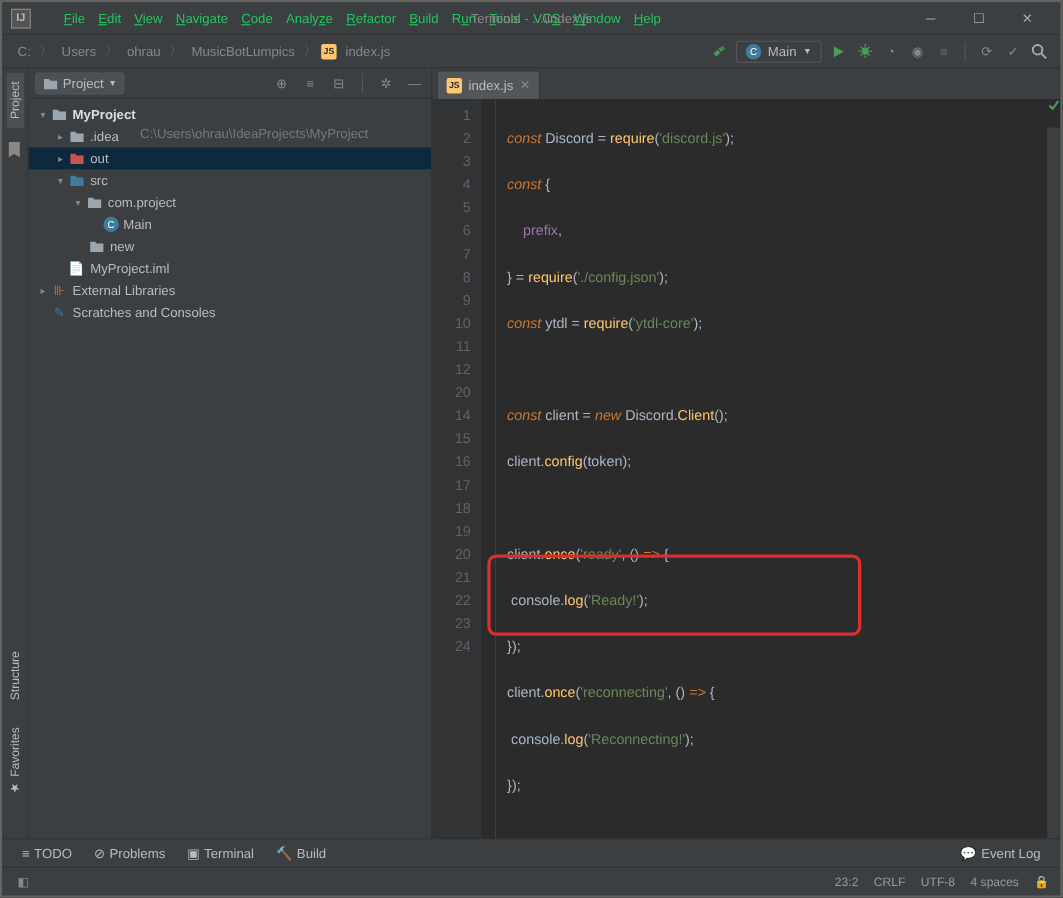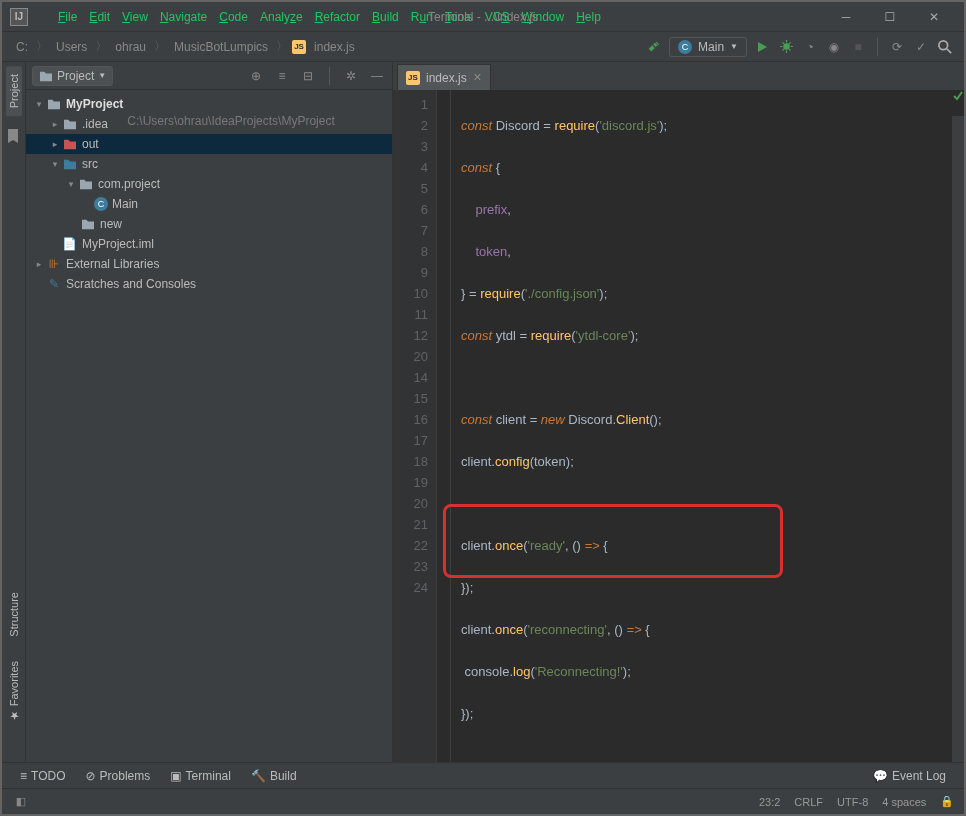--- a/index.html
+++ b/index.html
@@ -283,28 +283,28 @@
           <div>21</div>
           <div>22</div>
           <div>23</div>
           <div>24</div>
       </div>
       <div class="fold-col"></div>
       <div class="code-lines">
 <div><span class="kw">const</span> Discord = <span class="fn">require</span>(<span class="str">'discord.js'</span>);</div>
 <div><span class="kw">const</span> {</div>
 <div>    <span class="id">prefix</span>,</div>
-<div>    <span class="id">token</span>,</div>
 <div>} = <span class="fn">require</span>(<span class="str">'./config.json'</span>);</div>
 <div><span class="kw">const</span> ytdl = <span class="fn">require</span>(<span class="str">'ytdl-core'</span>);</div>
 <div> </div>
 <div><span class="kw">const</span> client = <span class="kw">new</span> Discord.<span class="fn">Client</span>();</div>
 <div>client.<span class="fn">config</span>(token);</div>
 <div> </div>
 <div>client.<span class="fn">once</span>(<span class="str">'ready'</span>, () <span class="kw">=&gt;</span> {</div>
+<div> console.<span class="fn">log</span>(<span class="str">'Ready!'</span>);</div>
 <div>});</div>
 <div>client.<span class="fn">once</span>(<span class="str">'reconnecting'</span>, () <span class="kw">=&gt;</span> {</div>
 <div> console.<span class="fn">log</span>(<span class="str">'Reconnecting!'</span>);</div>
 <div>});</div>
 
 
 
 
 
 

